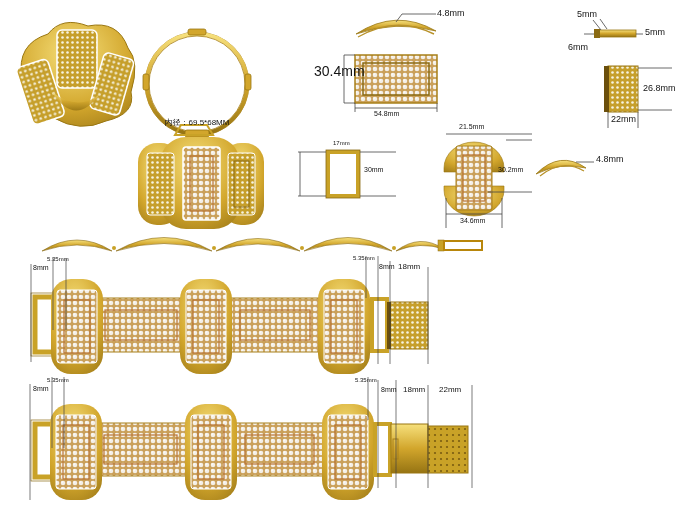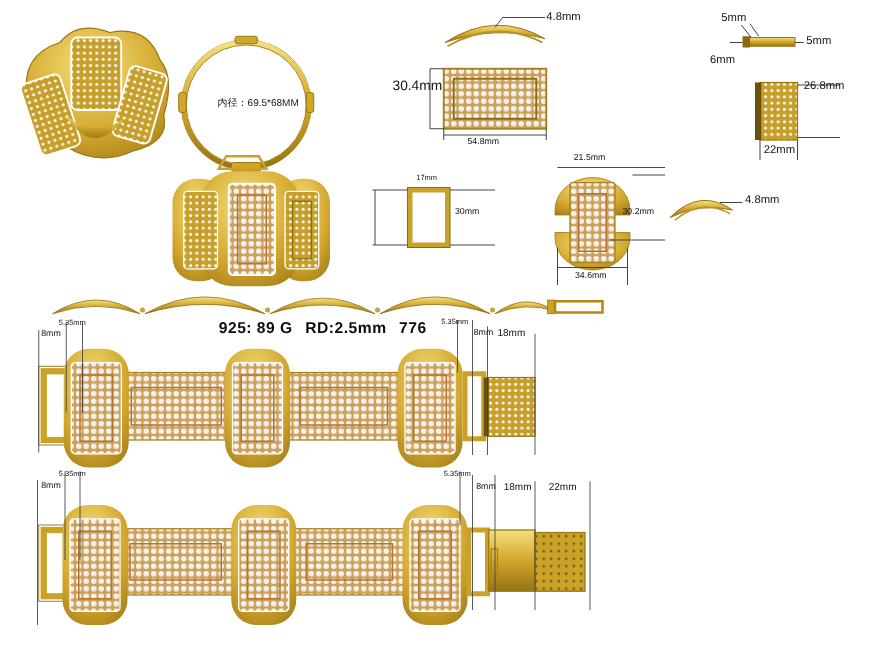--- a/index.html
+++ b/index.html
@@ -5,21 +5,21 @@
   html,body{margin:0;padding:0;background:#e9e9e9;}
   .sheet{
     position:relative;width:700px;height:525px;background:#ffffff;
     font-family:"Liberation Sans",sans-serif;overflow:hidden;
   }
   .art{position:absolute;left:0;top:0;}
   .lbl{
     position:absolute;font-weight:normal;color:#141414;white-space:nowrap;
     line-height:1;font-family:"Liberation Sans",sans-serif;
   }
-  .ring-lbl{width:84px;text-align:right;}
+  .ring-lbl{width:84px;text-align:center;margin-top:40px;}
   .spec{
     position:absolute;left:175px;top:255px;display:flex;gap:10px;
     font-weight:bold;font-size:12.5px;color:#0d0d0d;letter-spacing:.4px;
   }
 </style>
 </head>
 <body>
 
 <div class="sheet">
 
@@ -225,37 +225,32 @@
       </g>
     </g>
   </svg>
 
   <span class="lbl ring-lbl" style="left:155px;top:79px;font-size:8px">内径：69.5*68MM</span>
 
   <span class="lbl" style="left:437px;top:9px;font-size:9px">4.8mm</span>
   <span class="lbl" style="left:577px;top:10px;font-size:9px">5mm</span>
   <span class="lbl" style="left:568px;top:43px;font-size:9px">6mm</span>
   <span class="lbl" style="left:645px;top:28px;font-size:9px">5mm</span>
-  <span class="lbl" style="left:314px;top:64px;font-size:11px">30.4mm</span>
+  <span class="lbl" style="left:314px;top:64px;font-size:14px">30.4mm</span>
   <span class="lbl" style="left:374px;top:110px;font-size:7px">54.8mm</span>
-  <span class="lbl" style="left:643px;top:64px;font-size:9px">26.8mm</span>
+  <span class="lbl" style="left:643px;top:84px;font-size:9px">26.8mm</span>
   <span class="lbl" style="left:611px;top:115px;font-size:9px">22mm</span>
 
   <span class="lbl" style="left:333px;top:140px;font-size:6px">17mm</span>
   <span class="lbl" style="left:364px;top:166px;font-size:7px">30mm</span>
   <span class="lbl" style="left:459px;top:123px;font-size:7px">21.5mm</span>
   <span class="lbl" style="left:498px;top:166px;font-size:7px">30.2mm</span>
   <span class="lbl" style="left:460px;top:217px;font-size:7px">34.6mm</span>
   <span class="lbl" style="left:596px;top:155px;font-size:9px">4.8mm</span>
 
-  <div class="spec">
-    <span>925: 89 G</span>
-    <span>RD:2.5mm</span>
-    <span>776</span>
-  </div>
 
   <span class="lbl" style="left:33px;top:264px;font-size:7px">8mm</span>
   <span class="lbl" style="left:47px;top:256px;font-size:6px">5.35mm</span>
   <span class="lbl" style="left:353px;top:255px;font-size:6px">5.35mm</span>
   <span class="lbl" style="left:379px;top:263px;font-size:7px">8mm</span>
   <span class="lbl" style="left:398px;top:263px;font-size:8px">18mm</span>
 
   <span class="lbl" style="left:33px;top:385px;font-size:7px">8mm</span>
   <span class="lbl" style="left:47px;top:377px;font-size:6px">5.35mm</span>
   <span class="lbl" style="left:355px;top:377px;font-size:6px">5.35mm</span>

